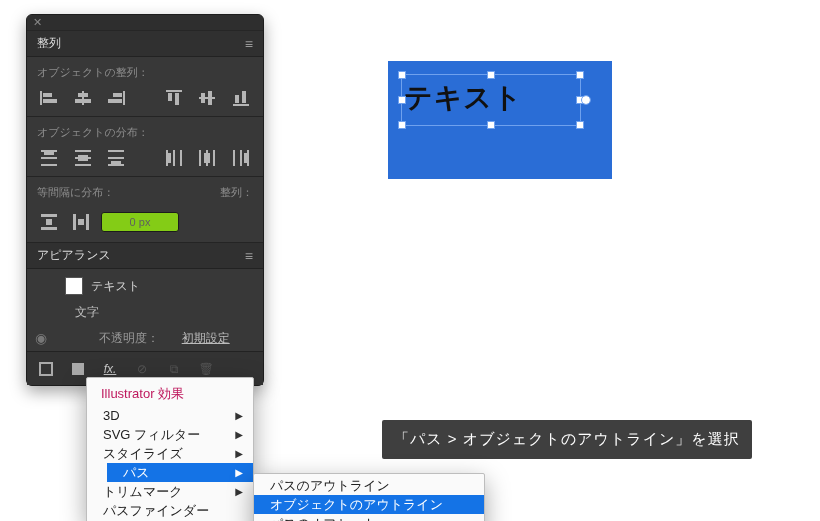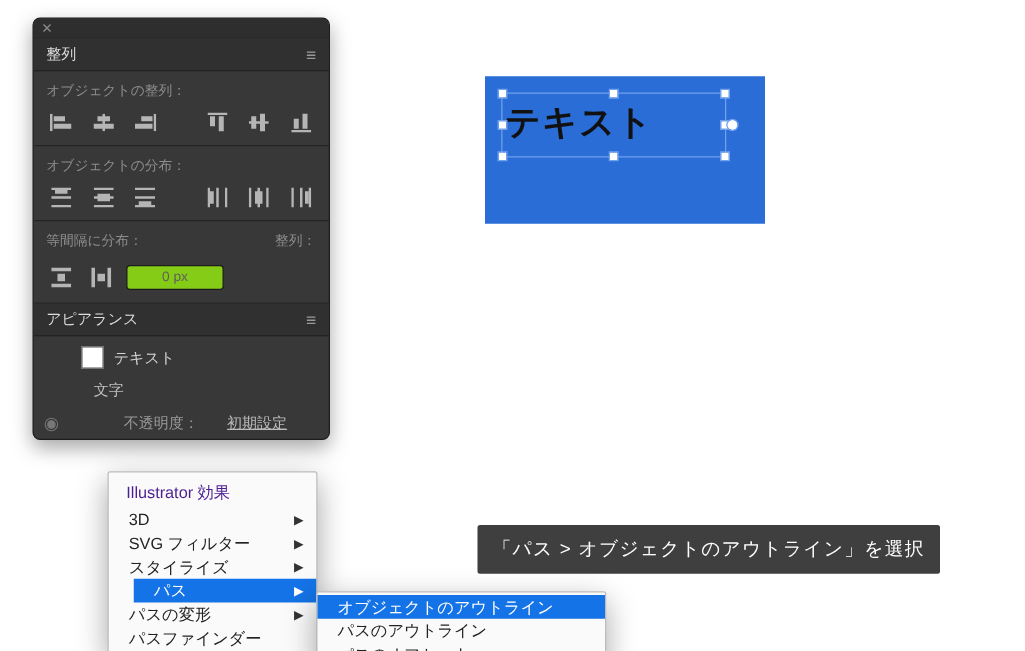--- a/index.html
+++ b/index.html
@@ -79,21 +79,21 @@
   
   
   .fx-menu {
     position: absolute; left: 86px; top: 377px; width: 168px;
     background: #fafafa; border:1px solid #bdbdbd; border-radius: 2px;
     box-shadow: 0 8px 24px rgba(0,0,0,.35);
     font-size: 13px; color: #222;
     padding: 4px 0 2px;
     z-index: 10;
   }
-  .fx-menu .hdr { color:#4c1d95; padding: 3px 14px; }
+  .fx-menu .hdr { color:#be185d; padding: 3px 14px; }
   .fx-menu .mi {
     display:flex; align-items:center; justify-content:space-between;
     padding: 2px 10px 2px 16px; height: 19px; cursor: default;
   }
   .fx-menu .mi .arr { color:#333; font-size:10px; }
   .fx-menu .mi.sel { background:#1473e6; color:#fff;margin-left:20px; }
   .fx-menu .mi.sel .arr { color:#fff; }
   
   .fx-submenu {
     position: absolute; left: 253px; top: 473px; width: 232px;
@@ -282,20 +282,38 @@
       <span>文字</span>
     </div>
     <div class="app-row opacity">
       <span class="eye-col">◉</span>
       <span style="width:26px"></span>
       <span>不透明度：</span>
       <span>&nbsp;&nbsp;</span>
       <span class="link-val">初期設定</span>
     </div>
   </div>
+  <div class="panel-bottom">
+    <span class="pb-ico">
+        <svg width="14" height="14">
+          <rect x="1" y="1" width="12" height="12" fill="none" stroke="#aaa" stroke-width="2"></rect>
+        </svg>
+      </span>
+    <span class="pb-ico">
+        <svg width="14" height="14">
+          <rect x="1" y="1" width="12" height="12" fill="#aaa"></rect>
+        </svg>
+      </span>
+    <span class="pb-ico">
+        <span class="fx-label">fx.</span>
+      </span>
+    <span class="pb-ico dim">⊘</span>
+    <span class="pb-ico dim">⧉</span>
+    <span class="pb-ico dim">🗑</span>
+  </div>
 </div>
 
 <div class="fx-menu">
   <div class="hdr">Illustrator 効果</div>
   <div class="mi">
       <span>3D</span>
       <span class="arr">▶</span>
     </div>
   <div class="mi">
       <span>SVG フィルター</span>
@@ -303,34 +321,34 @@
     </div>
   <div class="mi">
       <span>スタイライズ</span>
       <span class="arr">▶</span>
     </div>
   <div class="mi sel">
       <span>パス</span>
       <span class="arr">▶</span>
     </div>
   <div class="mi">
-      <span>パスの変形</span>
+      <span>トリムマーク</span>
       <span class="arr">▶</span>
     </div>
   <div class="mi">
       <span>パスファインダー</span>
     </div>
 </div>
 
 <div class="fx-submenu">
+  <div class="mi">
+      <span>パスのアウトライン</span>
+    </div>
   <div class="mi sel">
       <span>オブジェクトのアウトライン</span>
-    </div>
-  <div class="mi">
-      <span>パスのアウトライン</span>
     </div>
   <div class="mi">
       <span>パスのオフセット</span>
     </div>
 </div>
 
 <div class="canvas-obj">
   <div class="text-frame">
     <div class="txt">テキスト</div>
     <span class="hnd tl"></span>

